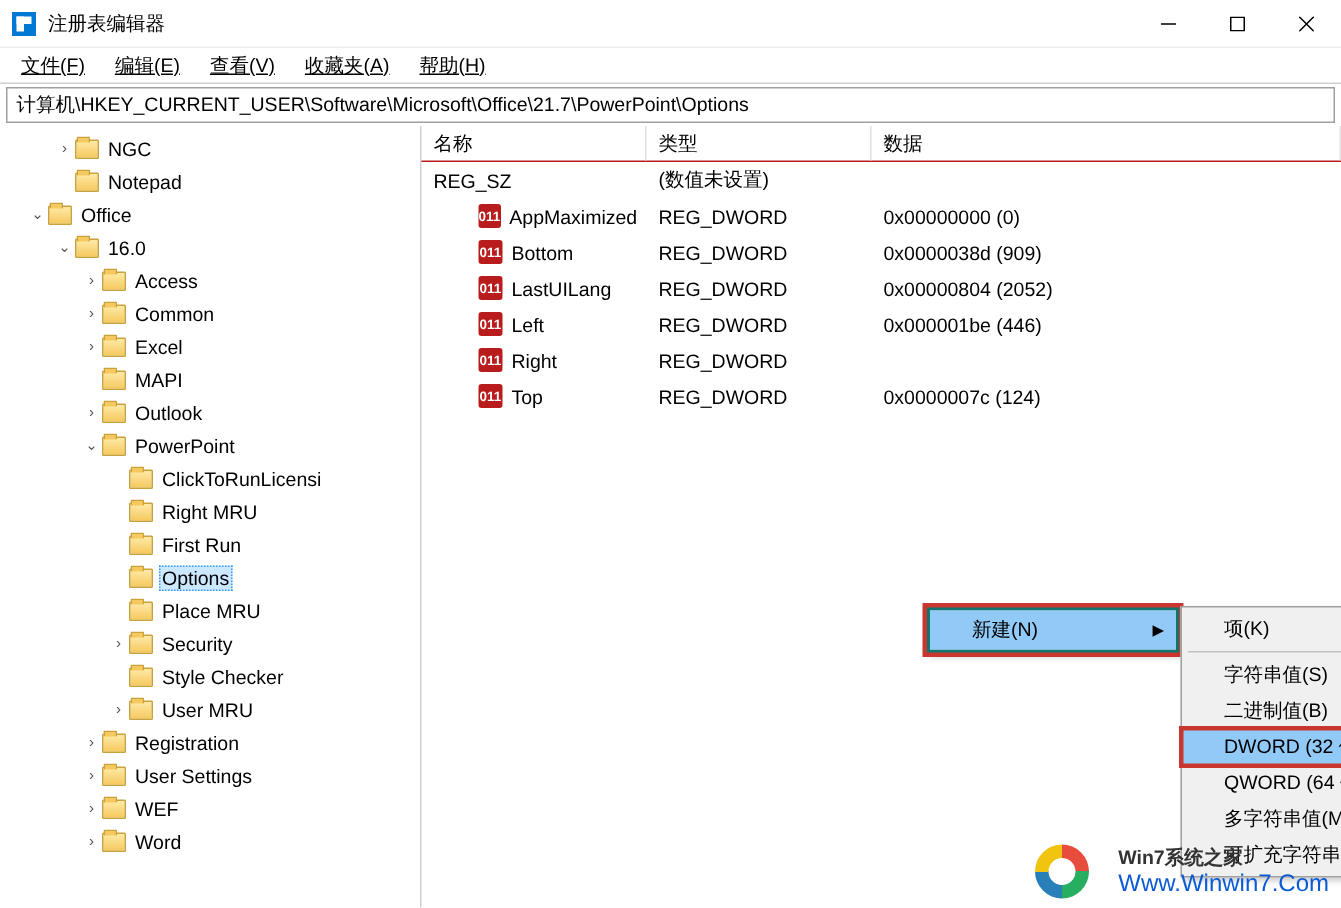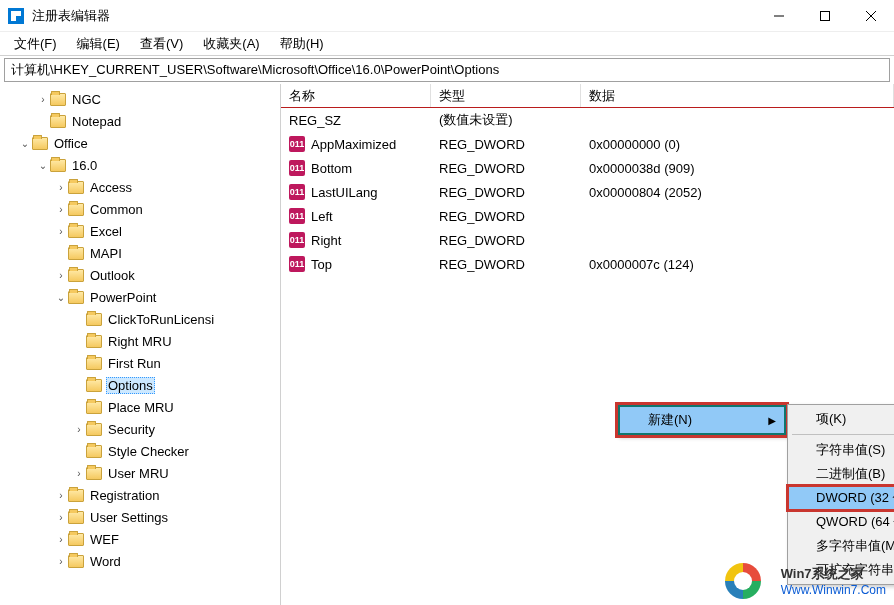--- a/index.html
+++ b/index.html
@@ -4,21 +4,21 @@
 <style>
 * { margin: 0; padding: 0; box-sizing: border-box; font-family: "Microsoft YaHei", "Segoe UI", sans-serif; font-size: 13px; }
 body { width: 894px; height: 605px; background: #fff; position: relative; overflow: hidden; }
 .titlebar { height: 32px; display: flex; align-items: center; background: #fff; border-bottom: 1px solid #eee; }
 .titlebar .app-icon { width: 16px; height: 16px; margin: 0 8px; background: #0078d4; display: inline-flex; align-items: center; justify-content: center; }
 .titlebar .app-icon::before { content: ""; width: 10px; height: 10px; background: linear-gradient(#fff 50%, transparent 50%), linear-gradient(90deg, #fff 50%, transparent 50%); }
 .titlebar .title { flex: 0 0 auto; color: #000; }
 .titlebar .spacer { flex: 1; }
 .winbtn { width: 46px; height: 32px; display: flex; align-items: center; justify-content: center; color: #333; }
 .winbtn svg { width: 10px; height: 10px; }
-.menubar { height: 24px; display: flex; align-items: center; padding: 0 4px; border-bottom: 1px solid #d0d0d0; }
+.menubar { height: 24px; display: flex; align-items: center; padding: 0 4px; border-bottom: 1px solid #d0d0d0; text-decoration: underline; }
 .menubar .mitem { padding: 2px 10px; color: #000; }
 .pathbar { height: 24px; border: 1px solid #a0a0a0; margin: 2px 4px; padding: 2px 6px; display: flex; align-items: center; color: #000; }
 .main { display: flex; height: calc(605px - 32px - 24px - 28px); }
 .tree { width: 281px; border-right: 1px solid #d0d0d0; overflow: hidden; padding-top: 4px; }
 .tree-row { display: flex; align-items: center; height: 22px; white-space: nowrap; }
 .tree-row .indent { display: inline-block; }
 .tree-row .expander { width: 14px; text-align: center; color: #555; font-size: 10px; cursor: default; }
 .tree-row .folder-icon { width: 16px; height: 13px; background: linear-gradient(#ffe9a6, #f5c95f); border: 1px solid #caa23b; border-radius: 1px; margin-right: 4px; position: relative; }
 .tree-row .folder-icon::before { content:""; position:absolute; top:-3px; left:0; width:7px; height:3px; background:#f5c95f; border:1px solid #caa23b; border-bottom:none; border-radius:1px 1px 0 0; }
 .tree-row .label { padding: 0 2px; }
@@ -27,35 +27,35 @@
 .list-header { display: flex; height: 24px; border-bottom: 1px solid #b91c1c; }
 .list-header .col { padding: 3px 8px; border-right: 1px solid #e0e0e0; color: #000; }
 .col-name { width: 150px; }
 .col-type { width: 150px; }
 .col-data { flex: 1; }
 .list-body { }
 .list-row { display: flex; height: 24px; align-items: center; }
 .list-row .cell { padding: 0 8px; display: flex; align-items: center; }
 .reg-icon { width: 16px; height: 16px; margin-right: 6px; display: inline-flex; align-items: center; justify-content: center; border-radius: 2px; font-size: 9px; font-weight: bold; color: #fff; }
 .reg-icon.str { background: #e74c3c; }
-.reg-icon.bin { background: #be185d; }
+.reg-icon.bin { background: #b91c1c; margin-left: 30px; }
 .list-row .cell-name { width: 150px; }
 .list-row .cell-type { width: 150px; }
 .list-row .cell-data { flex: 1; }
 .list-row.sel .name-txt { border: 1px dotted #666; padding: 0 1px; }
 .ctx1 { position: absolute; left: 336px; top: 320px; width: 170px; background: #f0f0f0; border: 3px solid #0f766e; box-shadow: 2px 2px 4px rgba(0,0,0,0.2); outline: 3px solid #c9362f; outline-offset: -1px; }
 .ctx1 .ci { height: 26px; display: flex; align-items: center; padding: 0 12px 0 28px; position: relative; }
 .ctx1 .ci.hov { background: #91c9f7; }
 .ctx1 .ci .arrow { position: absolute; right: 8px; font-size: 10px; }
 .ctx2 { position: absolute; left: 506px; top: 320px; width: 230px; background: #f0f0f0; border: 1px solid #a0a0a0; box-shadow: 2px 2px 4px rgba(0,0,0,0.2); padding: 2px 0; }
 .ctx2 .ci { height: 24px; display: flex; align-items: center; padding: 0 12px 0 28px; }
 .ctx2 .ci.hov { background: #91c9f7; outline: 3px solid #c9362f; outline-offset: -1px; }
 .ctx2 .sep { height: 1px; background: #c0c0c0; margin: 3px 4px; }
 .watermark { position: absolute; right: 8px; bottom: 6px; font-size: 15px; font-weight: bold; color: #333; display:flex; align-items:center; gap:20px;}
-.watermark .wurl { color: #0a5bd4; font-size: 12px; font-weight: normal; display:block; }
+.watermark .wurl { color: #0a5bd4; font-size: 16px; font-weight: normal; display:block; }
 .wm-icon { width:36px; height:36px; border-radius:50%; background: conic-gradient(#e74c3c 0 25%, #27ae60 0 50%, #2980b9 0 75%, #f1c40f 0); position:relative;}
 .wm-icon::after{content:"";position:absolute;inset:9px;border-radius:50%;background:#fff;}
 </style>
 </head>
 <body>
 
 <div class="titlebar">
   <span class="app-icon"></span>
   <span class="title">注册表编辑器</span>
   <span class="spacer"></span>
@@ -79,21 +79,21 @@
 
 <div class="menubar">
   <div class="mitem">文件(F)</div>
   <div class="mitem">编辑(E)</div>
   <div class="mitem">查看(V)</div>
   <div class="mitem">收藏夹(A)</div>
   <div class="mitem">帮助(H)</div>
 </div>
 
 <div class="pathbar">
-  <span>计算机\HKEY_CURRENT_USER\Software\Microsoft\Office\16.0\PowerPoint\Options</span>
+  <span>计算机\HKEY_CURRENT_USER\Software\Microsoft\Office\21.7\PowerPoint\Options</span>
 </div>
 
 <div class="main">
   <div class="tree" id="tree">
       <div class="tree-row">
         <span class="indent" style="width: 36px;"></span>
         <span class="expander">›</span>
         <span class="folder-icon"></span>
         <span class="label">NGC</span>
       </div>
@@ -258,20 +258,21 @@
           </div>
           <div class="cell cell-type">REG_DWORD</div>
           <div class="cell cell-data">0x00000804 (2052)</div>
         </div>
         <div class="list-row">
           <div class="cell cell-name">
             <span class="reg-icon bin">011</span>
             <span class="name-txt">Left</span>
           </div>
           <div class="cell cell-type">REG_DWORD</div>
+          <div class="cell cell-data">0x000001be (446)</div>
         </div>
         <div class="list-row">
           <div class="cell cell-name">
             <span class="reg-icon bin">011</span>
             <span class="name-txt">Right</span>
           </div>
           <div class="cell cell-type">REG_DWORD</div>
         </div>
         <div class="list-row">
           <div class="cell cell-name">

